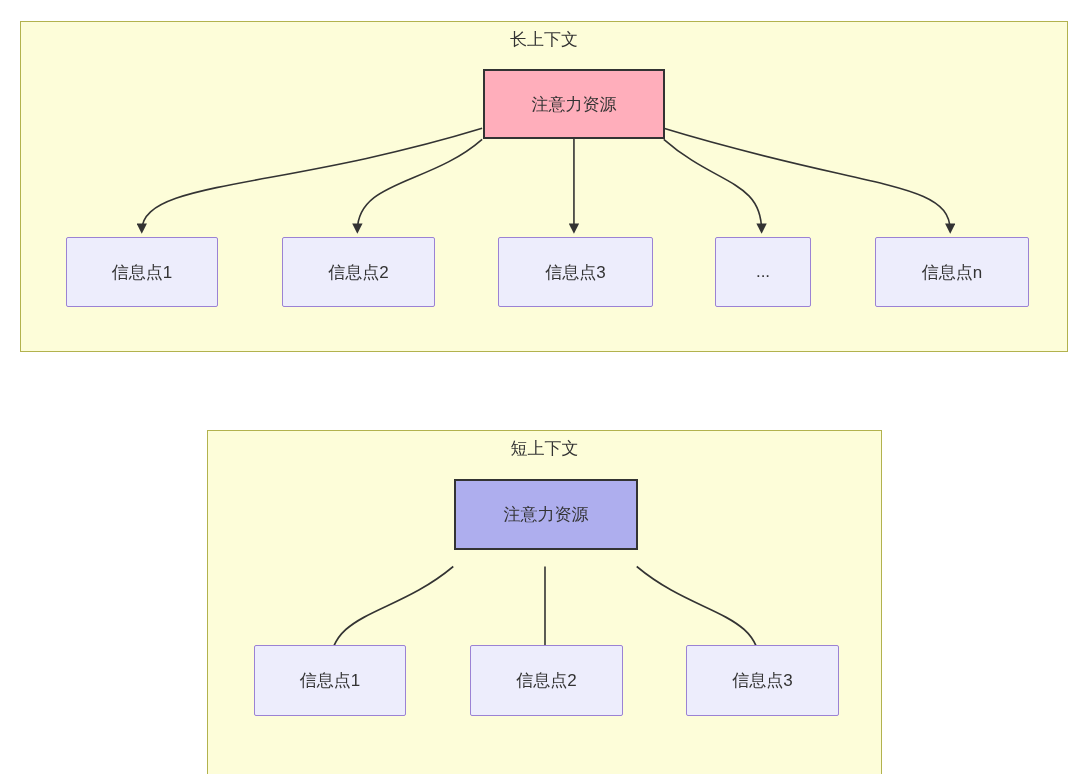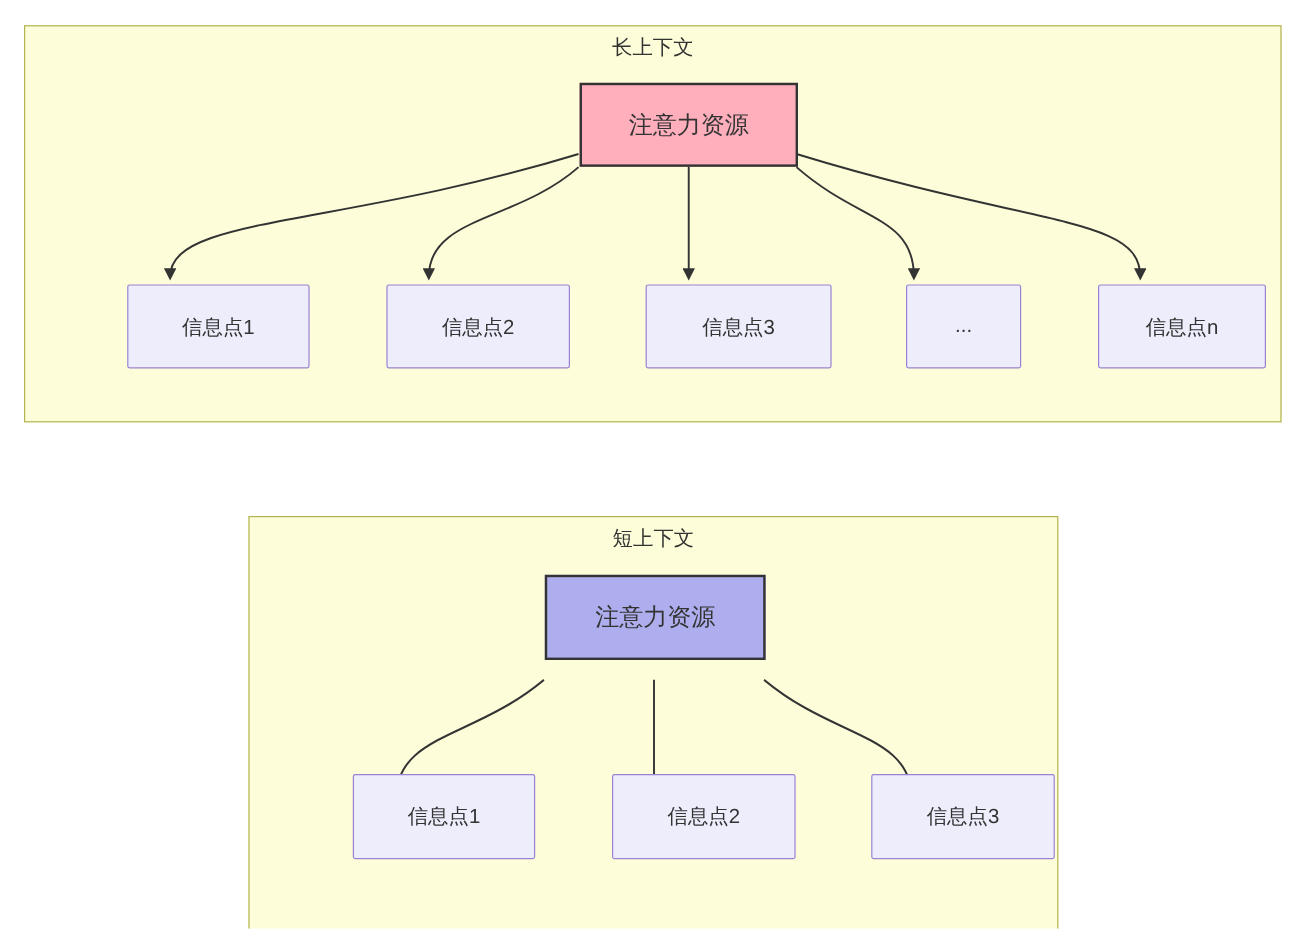--- a/index.html
+++ b/index.html
@@ -53,41 +53,40 @@
     stroke: var(--arrow);
     stroke-width: 1.6;
   }
   .ah { fill: var(--arrow); }
   .attn {
     position: absolute;
     display: flex;
     align-items: center;
     justify-content: center;
     border: 2px solid var(--attention_border);
-    font-size: 20px;
+    font-size: 17px;
     text-align: right;
   }
   .attn-long {
     left: 462px; top: 47px; width: 182px; height: 70px;
     background: var(--attention_long_fill);
   }
   .attn-short {
     left: 246px; top: 48px; width: 184px; height: 71px;
     background: var(--attention_short_fill);
   }
   .node {
     position: absolute;
     display: flex;
     align-items: center;
     justify-content: center;
     background: var(--node_fill);
     border: 1.5px solid var(--node_border);
     border-radius: 2px;
     font-size: 17px;
-    margin-left: 40px;
   }
   .box-label { color: var(--text); }
 </style>
 </head>
 <body>
 
 <div class="canvas">
 
   <section class="ctx ctx-long">
     <div class="ctx-title">长上下文</div>
@@ -114,21 +113,21 @@
     </div>
     <div class="node" style="left:261px; top:215px; width:153px; height:70px;">
       <span class="box-label">信息点2</span>
     </div>
     <div class="node" style="left:477px; top:215px; width:155px; height:70px;">
       <span class="box-label">信息点3</span>
     </div>
     <div class="node" style="left:694px; top:215px; width:96px; height:70px;">
       <span class="box-label">...</span>
     </div>
-    <div class="node" style="left:854px; top:215px; width:140px; height:70px;">
+    <div class="node" style="left:854px; top:215px; width:154px; height:70px;">
       <span class="box-label">信息点n</span>
     </div>
   </section>
 
   <section class="ctx ctx-short">
     <div class="ctx-title">短上下文</div>
 
     <svg class="arrows" viewBox="0 0 675 332" preserveAspectRatio="none">
       <path class="arrow" d="M 246 119 C 186 163, 122 158, 122 208" marker-end="url(#arrowhead)"></path>
       <path class="arrow" d="M 338 119 L 338 208" marker-end="url(#arrowhead)"></path>

